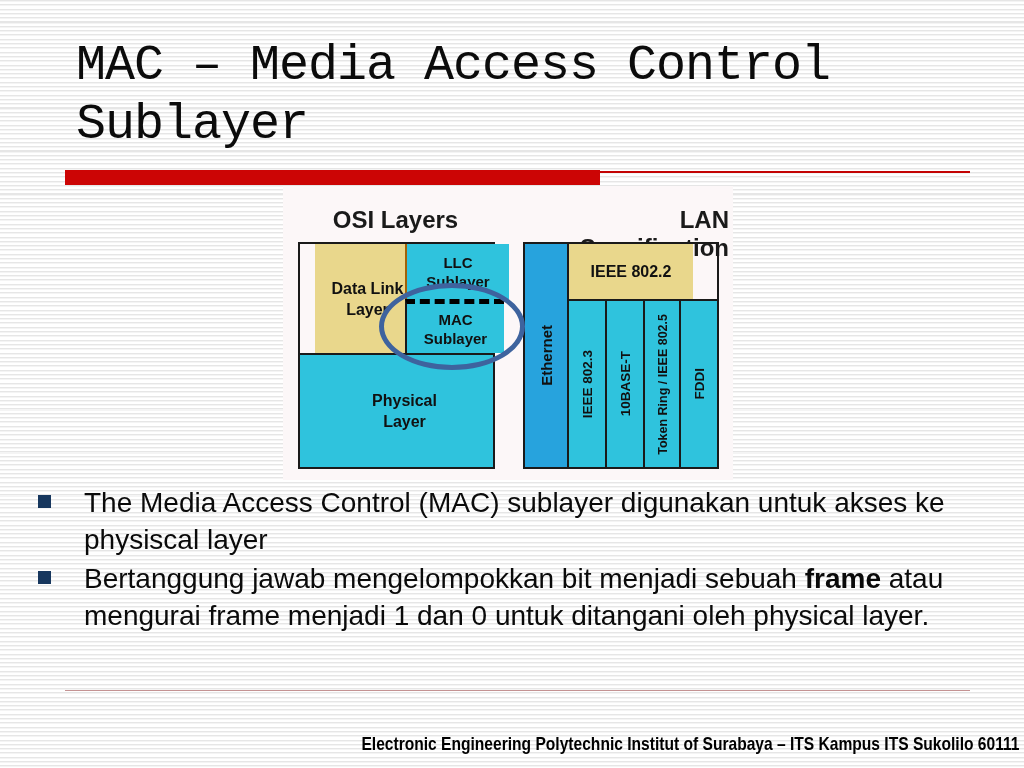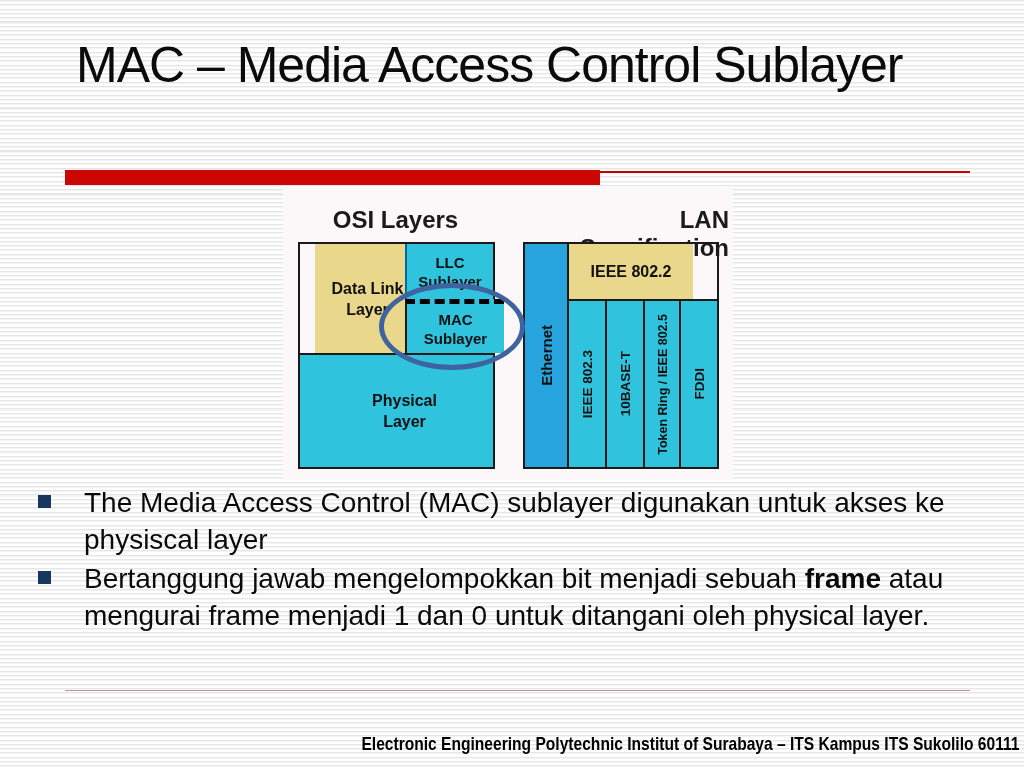--- a/index.html
+++ b/index.html
@@ -9,21 +9,21 @@
     overflow: hidden;
     font-family: "Liberation Sans", sans-serif;
     background:
       repeating-linear-gradient(to bottom,
         #e6e6e6 0px, #e6e6e6 1px,
         #f4f4f4 1px, #f4f4f4 2px,
         #ffffff 2px, #ffffff 4.3px);
   }
   .title {
     position: absolute; left: 76px; top: 36px; width: 860px;
-    font-family: Liberation Sans, sans-serif;
+    font-family: Liberation Mono, monospace;
     font-size: 50px; line-height: 59px; color: #0b0b0b;
     letter-spacing: -1px;
   }
   .red-line  { position: absolute; left: 65px; top: 171px; width: 905px; height: 2px; background: #c40404; }
   .red-bar   { position: absolute; left: 65px; top: 170px; width: 535px; height: 15px; background: #cc0505; }
 
   .diagram-panel {
     position: absolute; left: 283px; top: 186px; width: 450px; height: 294px;
     background: #fcf7f8;
   }
@@ -40,21 +40,21 @@
   .right-box { left: 240px; top: 56px; width: 196px; height: 227px; }
 
   .cell { position: absolute; box-sizing: border-box; display: flex; align-items: center; justify-content: center; }
   .tan  { background: #e9d78c; }
   .cyan { background: #2fc3dd; }
   .blue { background: #27a3dd; }
   .box-label {
     font-weight: bold; color: #111; text-align: center; white-space: pre-line;
   }
   .cell-datalink { left: 15px;     top: 0;     width: 105px; height: 109px; }
-  .cell-llc      { left: 105px; top: 0;     width: 88px;  height: 55px; border-left: 2px solid #0369a1; }
+  .cell-llc      { left: 105px; top: 0;     width: 104px;  height: 55px; border-left: 2px solid #a16207; }
   .cell-mac      { left: 105px; top: 55px;  width: 99px;  height: 54px; border-left: 2px solid #1a1a1a; border-top: 5px dashed #000; }
   .cell-physical { left: 0;     top: 109px; width: 193px; height: 114px; border-top: 2px solid #1a1a1a; padding-left: 16px; }
 
   .cell-ethernet { left: 0;    top: 0;    width: 42px;  height: 223px; }
   .cell-8022     { left: 42px; top: 0;    width: 126px; height: 55px; border-left: 2px solid #1a1a1a; }
   .lan-col       { top: 55px; width: 38px; height: 168px; border-left: 2px solid #1a1a1a; border-top: 2px solid #1a1a1a; }
   .lan-col-0 { left: 42px; }
   .lan-col-1 { left: 80px; }
   .lan-col-2 { left: 118px; }
   .lan-col-3 { left: 154px; width: 38px; }

